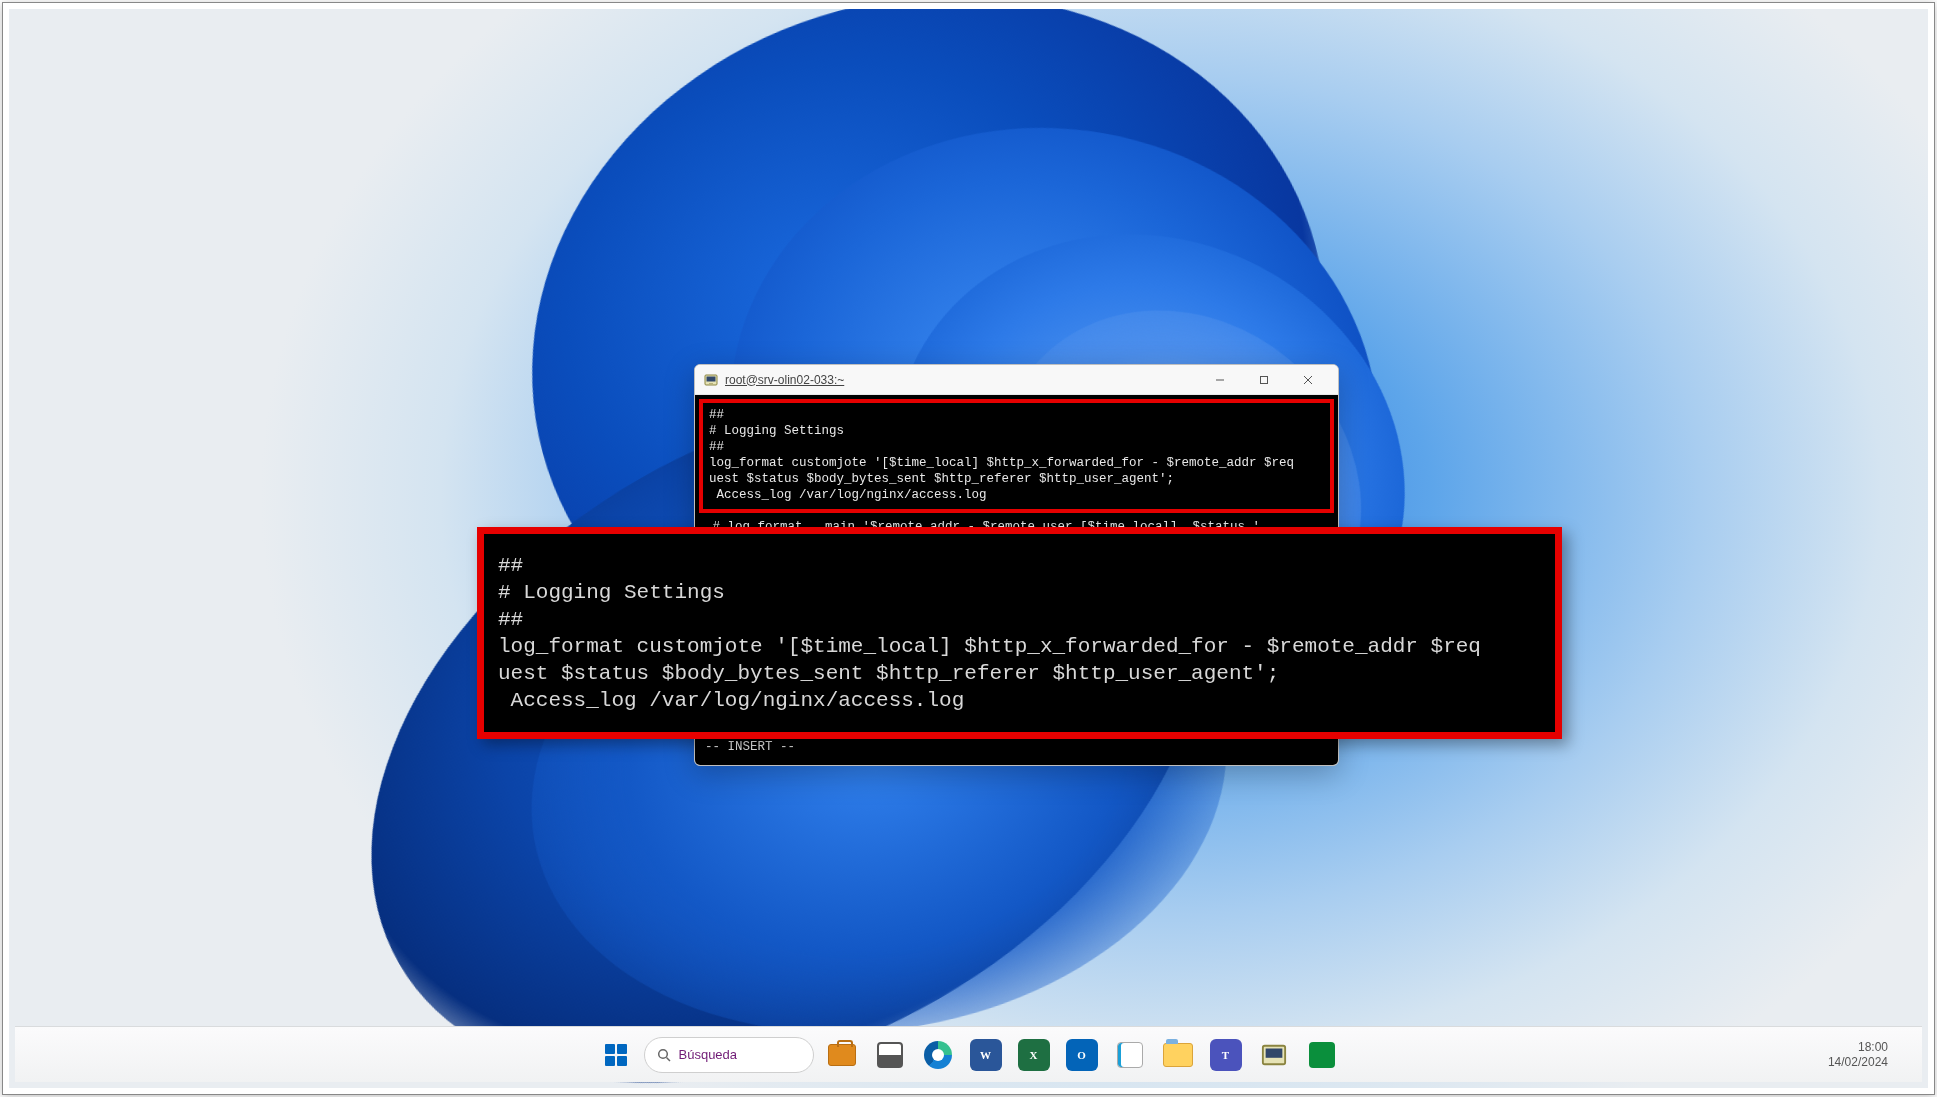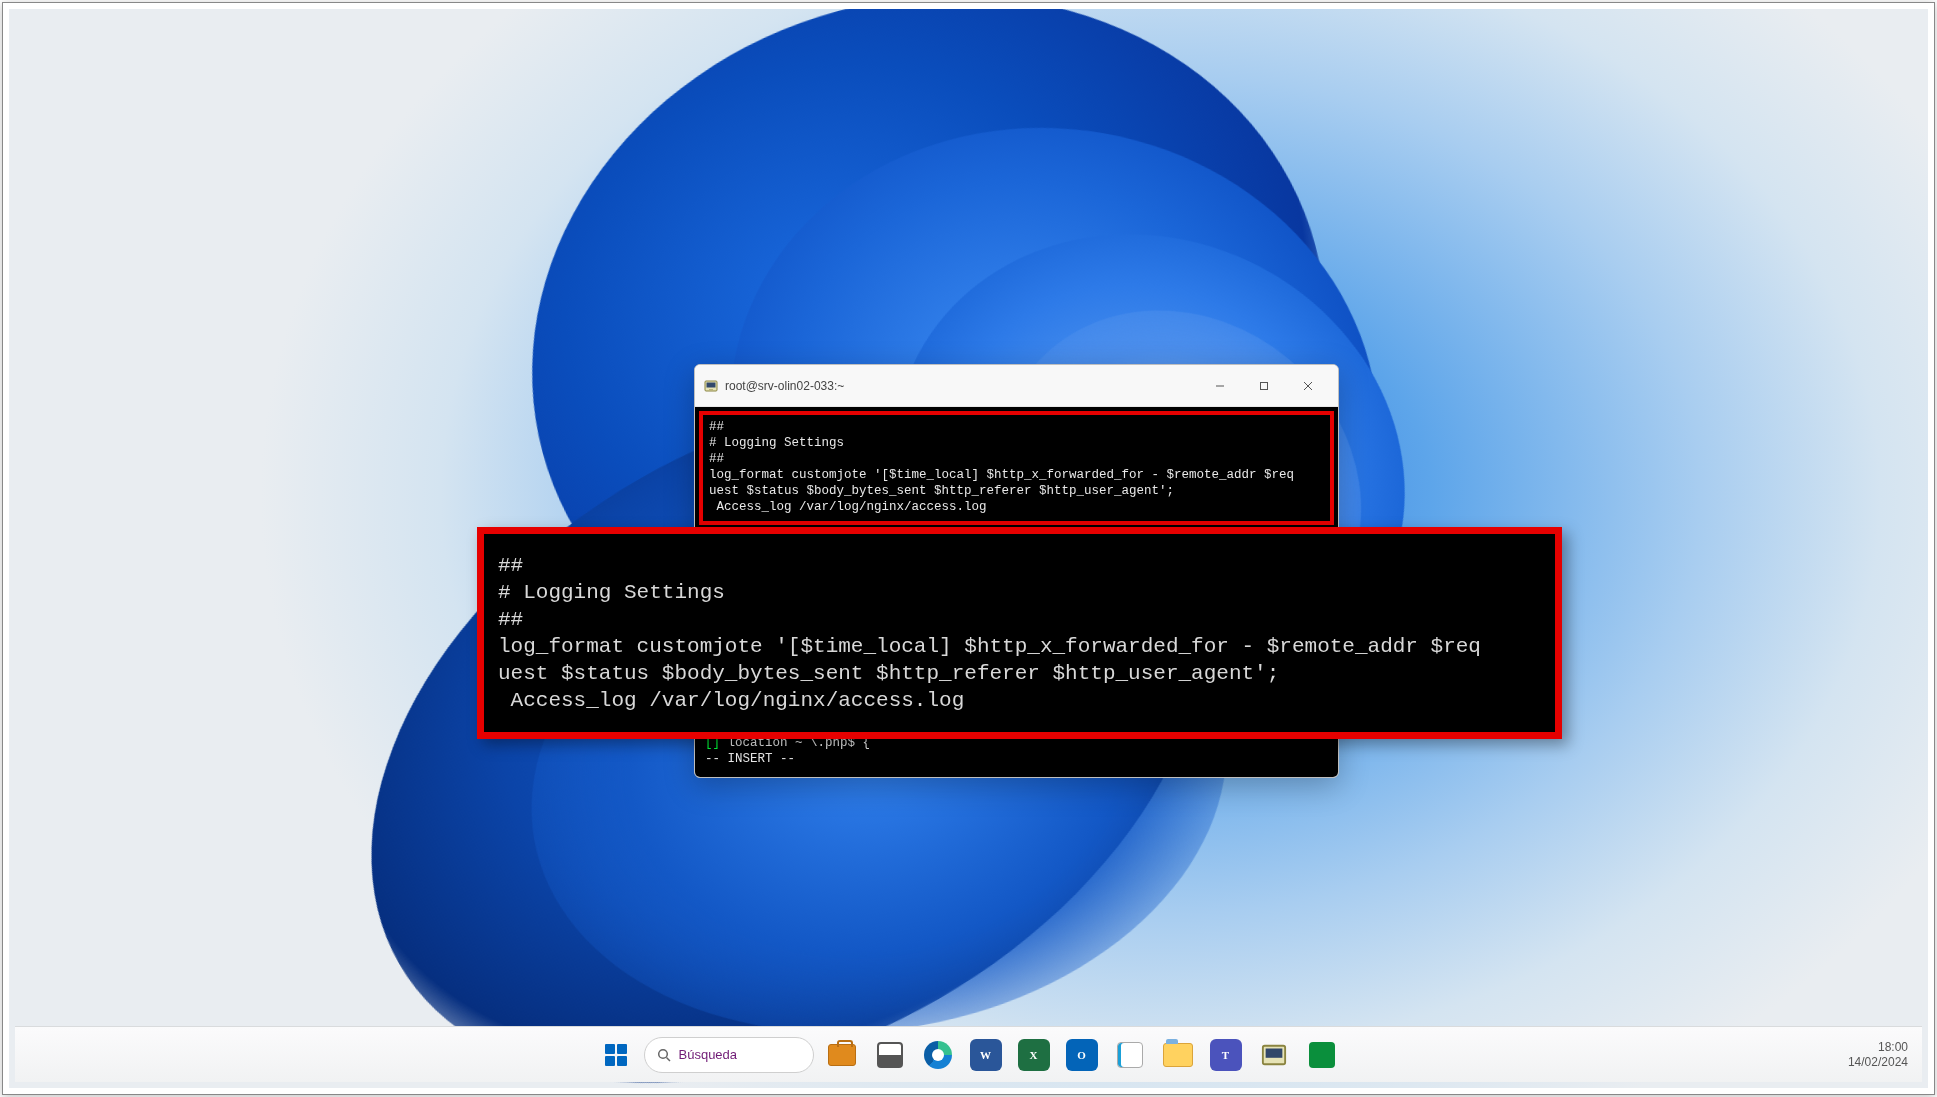--- a/index.html
+++ b/index.html
@@ -50,28 +50,29 @@
       left: 685px;
       top: 355px;
       width: 645px;
       background: #fff;
       border: 1px solid #bfbfbf;
       border-radius: 6px;
       box-shadow: 0 8px 30px rgba(0,0,0,0.25);
       overflow: hidden;
     }
     .titlebar {
-      height: 42px;
+      height: 30px;
       display: flex;
       align-items: center;
       padding: 0 8px;
       background: #f8f8f8;
       border-bottom: 1px solid #e8e8e8;
       font-size: 12px;
       color: #444;
+      text-decoration: underline;
     }
     .putty-icon { width: 16px; height: 16px; margin-right: 6px; display:flex; align-items:center; justify-content:center; }
     .winbtns { margin-left: auto; display: flex; gap: 0; }
     .winbtn { width: 44px; height: 28px; display:flex; align-items:center; justify-content:center; color:#666; }
     .terminal-wrap {
       background:#000;
       padding:4px;
     }
     .term-highlight {
       border: 4px solid #e60000;
@@ -154,21 +155,21 @@
     .badge.outlook { background:#0364b8; }
     .badge.teams { background:#4b53bc; }
     .icon-explorer { position:relative; width:30px; height:24px; background:#ffd25f; border:1px solid #dba43a; border-radius:3px; }
     .icon-explorer::before { content:""; position:absolute; top:-5px; left:2px; width:12px; height:5px; background:#7bb1e0; border-radius:2px 2px 0 0; }
     .icon-edge { width:28px; height:28px; border-radius:50%; background: conic-gradient(#36c190 0 90deg,#1581d4 90deg 220deg,#0a5ea6 220deg 360deg); position:relative; }
     .icon-edge::after { content:""; position:absolute; inset:8px; border-radius:50%; background:#fff; }
     .icon-briefcase { width:28px; height:22px; background:#e08a1d; border-radius:3px; border:1px solid #b96e12; position:relative; }
     .icon-briefcase::before { content:""; position:absolute; top:-5px; left:8px; width:12px; height:5px; border:2px solid #b96e12; border-bottom:none; border-radius:3px 3px 0 0; }
     .icon-generic { width:26px; height:26px; border-radius:4px; }
     .tray {
-      margin-left: auto; margin-right: 14px;
+      margin-left: auto; margin-right: 34px;
       display:flex; align-items:center; gap:16px;
       color:#555; font-size:12px;
     }
     .clock { text-align:right; line-height:15px; }
   </style>
 </head>
 <body>
 
 <div class="outer-frame">
   <div class="desktop">

